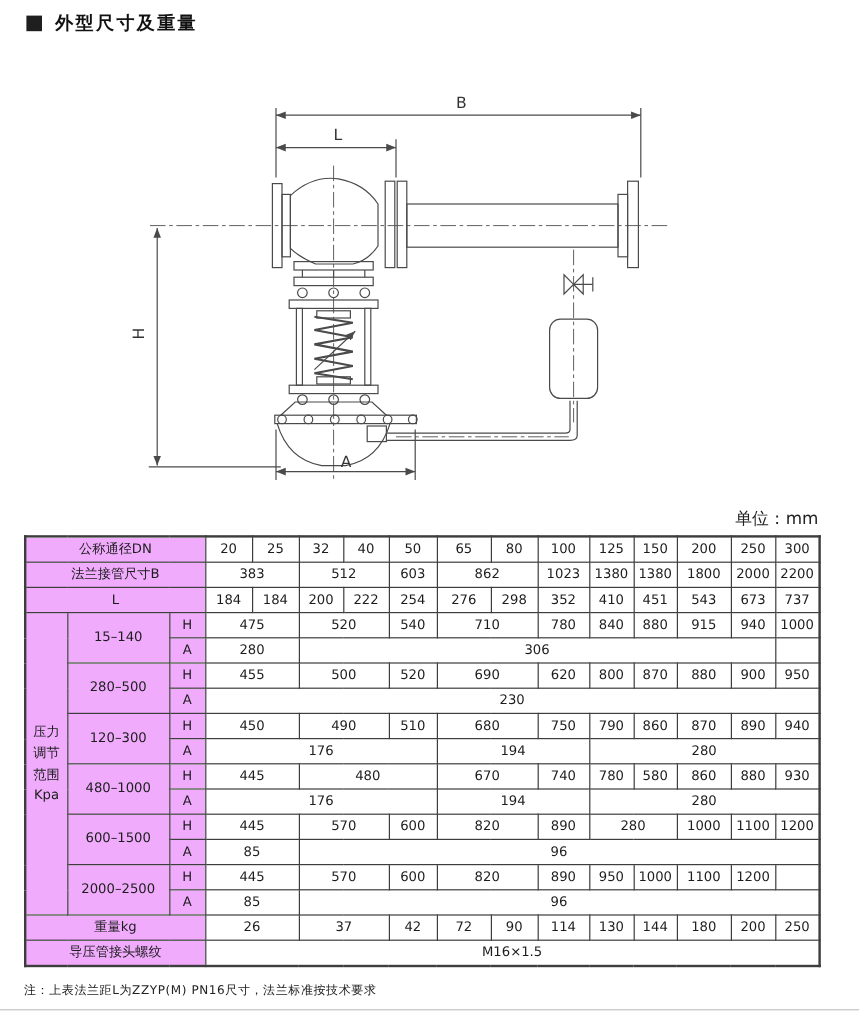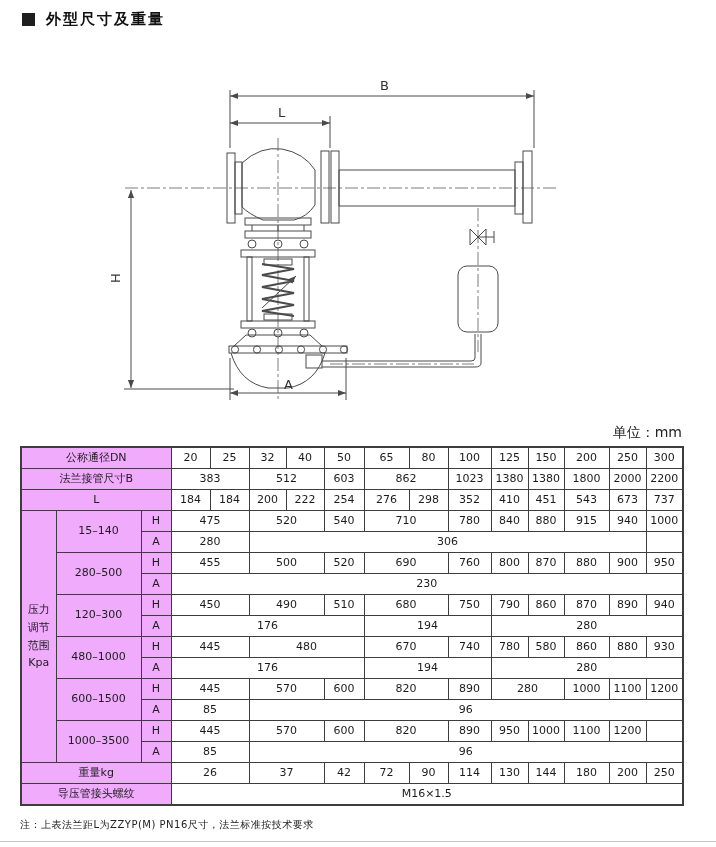--- a/index.html
+++ b/index.html
@@ -233,21 +233,21 @@
           <td colspan="10">306</td>
           <td></td>
         </tr>
         <tr>
           <td rowspan="2" class="lab">280–500</td>
           <td class="lab">H</td>
           <td colspan="2">455</td>
           <td colspan="2">500</td>
           <td>520</td>
           <td colspan="2">690</td>
-          <td>760</td>
+          <td>620</td>
           <td>800</td>
           <td>870</td>
           <td>880</td>
           <td>900</td>
           <td>950</td>
         </tr>
         <tr>
           <td class="lab">A</td>
           <td colspan="13">230</td>
         </tr>
@@ -302,21 +302,21 @@
           <td>1000</td>
           <td>1100</td>
           <td>1200</td>
         </tr>
         <tr>
           <td class="lab">A</td>
           <td colspan="2">85</td>
           <td colspan="11">96</td>
         </tr>
         <tr>
-          <td rowspan="2" class="lab">1000–3500</td>
+          <td rowspan="2" class="lab">2000–2500</td>
           <td class="lab">H</td>
           <td colspan="2">445</td>
           <td colspan="2">570</td>
           <td>600</td>
           <td colspan="2">820</td>
           <td>890</td>
           <td>950</td>
           <td>1000</td>
           <td>1100</td>
           <td>1200</td>

